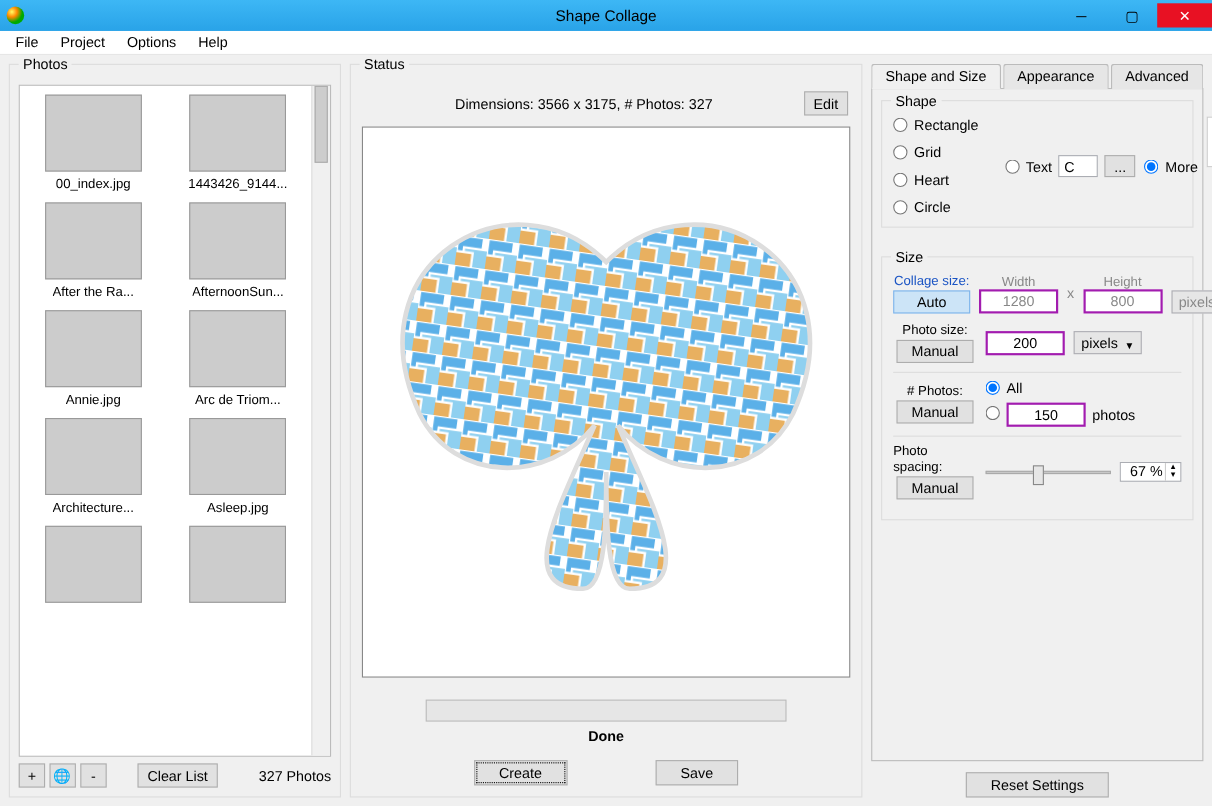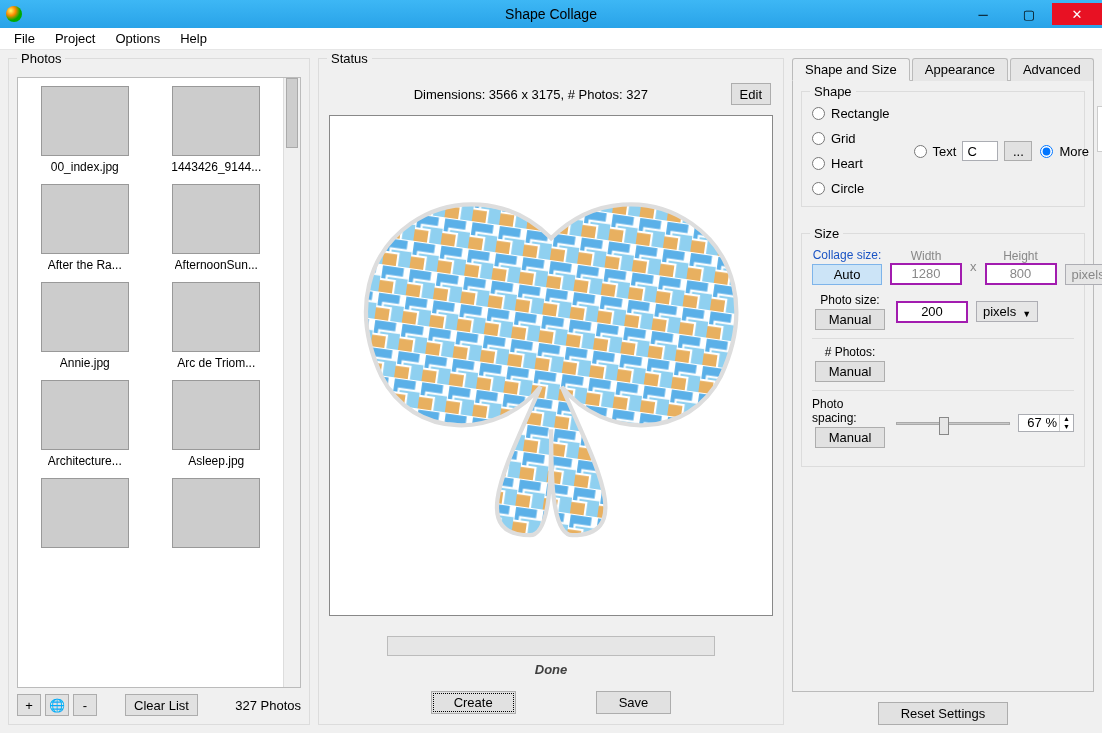--- a/index.html
+++ b/index.html
@@ -38,21 +38,21 @@
 .sbtn.small { width: 24px; padding: 0; }
 .photos-count { margin-left: auto; }
 
 
 .status-panel { flex: 1; display: flex; flex-direction: column; }
 .status-top { display: flex; align-items: center; padding: 6px 4px 10px 4px; }
 .status-top .dim { flex: 1; text-align: center; }
 .preview { flex: 1; margin: 0 2px; background: #fff; border: 1px solid #888; display: flex; align-items: center; justify-content: center; }
 .preview svg { width: 96%; height: 96%; }
 .progress { height: 20px; border: 1px solid #bcbcbc; background: #e6e6e6; margin: 20px 60px 6px 60px; }
-.done { color: #404040; font-weight: bold; text-align: center; margin-bottom: 8px; font-style: italic; }
+.done { color: #000000; font-weight: bold; text-align: center; margin-bottom: 8px; }
 .status-footer { display: flex; justify-content: center; gap: 80px; padding: 6px 0 2px 0; }
 .btn { border: 1px solid #adadad; background: #e1e1e1; padding: 3px 22px; }
 .btn.dashed { outline: 1px dotted #000; outline-offset: -3px; }
 
 
 .right { width: 302px; display: flex; flex-direction: column; }
 .tabs { display: flex; gap: 2px; margin-bottom: -1px; z-index: 1; }
 .tab { border: 1px solid #bbb; background: #e6e6e6; padding: 3px 12px; border-bottom: none; border-radius: 3px 3px 0 0; }
 .tab.active { background: #f0f0f0; border-bottom: 1px solid #f0f0f0; }
 .tabbody { border: 1px solid #bbb; flex: 1; padding: 10px 8px; background: #f0f0f0; display: flex; flex-direction: column; gap: 26px; }
@@ -303,20 +303,31 @@
             </div>
         </div>
 
         <div class="divider"></div>
 
         <div class="sizerow">
           <div class="lab-btn">
             <div class="lab black"># Photos:</div>
             <div class="togglebtn">Manual</div>
           </div>
+          <div style="display:flex;flex-direction:column;gap:6px">
+            <label class="rrow">
+                <input type="radio" name="np" checked="" style="">
+                <span>All</span>
+              </label>
+            <div class="rrow">
+              <label><input type="radio" name="np" style=""></label>
+              <input class="numfield active" value="150" style="">
+              <span>photos</span>
+            </div>
+          </div>
         </div>
 
         <div class="divider"></div>
 
         <div class="sizerow">
           <div class="lab-btn">
             <div class="lab black">Photo spacing:</div>
             <div class="togglebtn">Manual</div>
           </div>
           <div class="slider">

